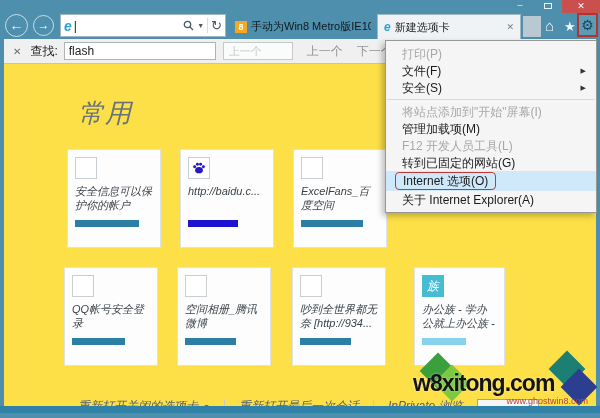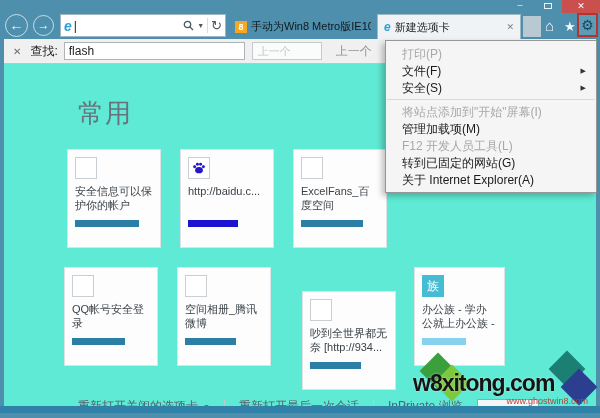--- a/index.html
+++ b/index.html
@@ -45,38 +45,38 @@
   .home-icon { left:545px; font-size:15px; line-height:20px; }
   .star-icon { left:564px; font-size:13px; line-height:21px; }
   .gear-btn { position:absolute; left:577px; top:0px; width:21px; height:24px; background:#5d9cb5;
               border:2px solid #b8322f; color:#16455f; font-size:14px; line-height:20px; text-align:center; }
 
   
   .findbar { position:absolute; top:39px; left:4px; right:4px; height:25px; background:#f0f0f0;
              border-bottom:1px solid #c3c3c3; display:flex; align-items:center; font-size:12px; color:#333; }
   .find-close { margin-left:9px; color:#6b6b6b; font-size:10px; }
   .find-label { margin-left:9px; color:#222; }
-  .find-input { margin-left:6px; width:181px; height:18px; border:1px solid #aeb4b8; background:#fff;
+  .find-input { margin-left:6px; width:152px; height:18px; border:1px solid #aeb4b8; background:#fff;
                 font-size:12px; padding:0 4px; font-family:inherit; color:#222; }
   .find-ghost-btn { margin-left:7px; width:70px; height:18px; border:1px solid #c6cacc; background:#fafbfb;
                     color:#c2c6c8; font-size:11px; line-height:16px; padding-left:5px; }
   .find-link { margin-left:14px; color:#8d9499; }
   .find-sep { margin-left:10px; width:1px; height:16px; background:#c9cdd0; }
   .find-hl-icon { margin-left:5px; width:13px; height:15px; background:#bcdff0; border:1px solid #9dc2d6; }
 
   
-  .content { position:absolute; top:64px; left:4px; right:4px; bottom:12px; background:#5eead4; overflow:hidden; }
+  .content { position:absolute; top:64px; left:4px; right:4px; bottom:12px; background:#fde047; overflow:hidden;font-style:italic; }
   .heading { position:absolute; left:74px; top:32px; font-size:26px; color:#68727c; letter-spacing:1px; }
   .tile { position:absolute; width:92px; height:97px; background:#fdfdfe; box-shadow:0 0 0 1px #dde2e6; padding:7px; }
   .tile-1 { left:64px;  top:86px; }
   .tile-2 { left:177px; top:86px; }
   .tile-3 { left:290px; top:86px; }
   .tile-4 { left:61px;  top:204px; }
   .tile-5 { left:174px; top:204px; }
-  .tile-6 { left:299px; top:204px;margin-top:24px; }
+  .tile-6 { left:289px; top:204px; }
   .tile-7 { left:411px; top:204px; width:89px; }
   .tile-icon { width:22px; height:22px; border:1px solid #c9ced2; background:#fff; margin-bottom:5px;
                display:flex; align-items:center; justify-content:center; }
   .tile-icon.zu { background:#45bcd2; border-color:#45bcd2; color:#fff; font-size:12px; }
   .tile-title { font-size:11px; line-height:14px; color:#3c4348; word-break:break-all; height:28px; overflow:hidden; }
   .tile-bar { height:7px; margin-top:8px; }
 
   .suggest-link { position:absolute; left:74px; top:310px; font-size:12px; color:#57606a; }
   .footer-row { position:absolute; left:74px; top:334px; display:flex; align-items:center; font-size:12px;
                 color:#57606a; white-space:nowrap; }
@@ -243,20 +243,23 @@
     </div>
     <div class="menu-item">
       <span class="mi-label">管理加载项(M)</span>
     </div>
     <div class="menu-item disabled">
       <span class="mi-label">F12 开发人员工具(L)</span>
     </div>
     <div class="menu-item">
       <span class="mi-label">转到已固定的网站(G)</span>
     </div>
+    <div class="menu-item highlighted">
+      <span class="mi-label annotated">Internet 选项(O)</span>
+    </div>
     <div class="menu-item">
       <span class="mi-label">关于 Internet Explorer(A)</span>
     </div>
   </div>
 
 <div class="watermark">
   <div class="wm-diamond wm-d1"></div>
   <div class="wm-diamond wm-d2"></div>
   <div class="wm-diamond wm-d3"></div>
   <div class="wm-diamond wm-d4"></div>

